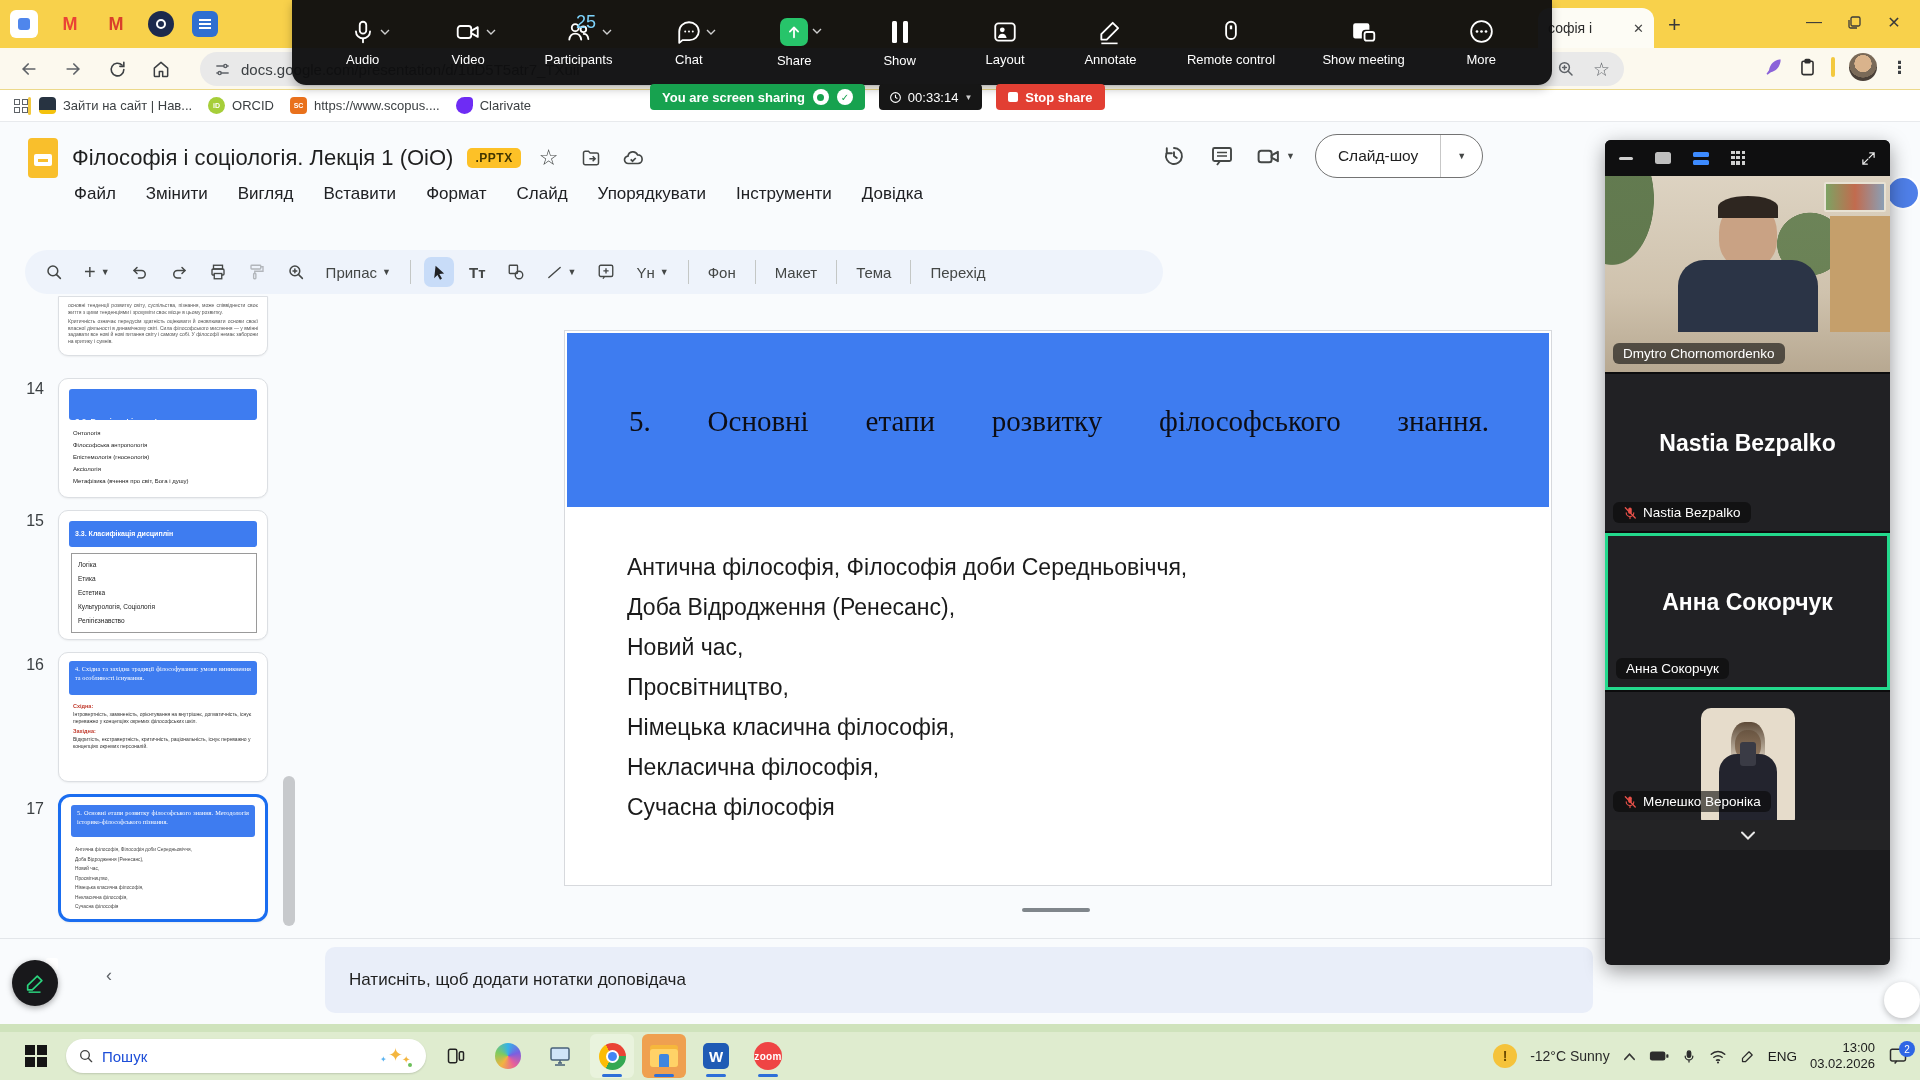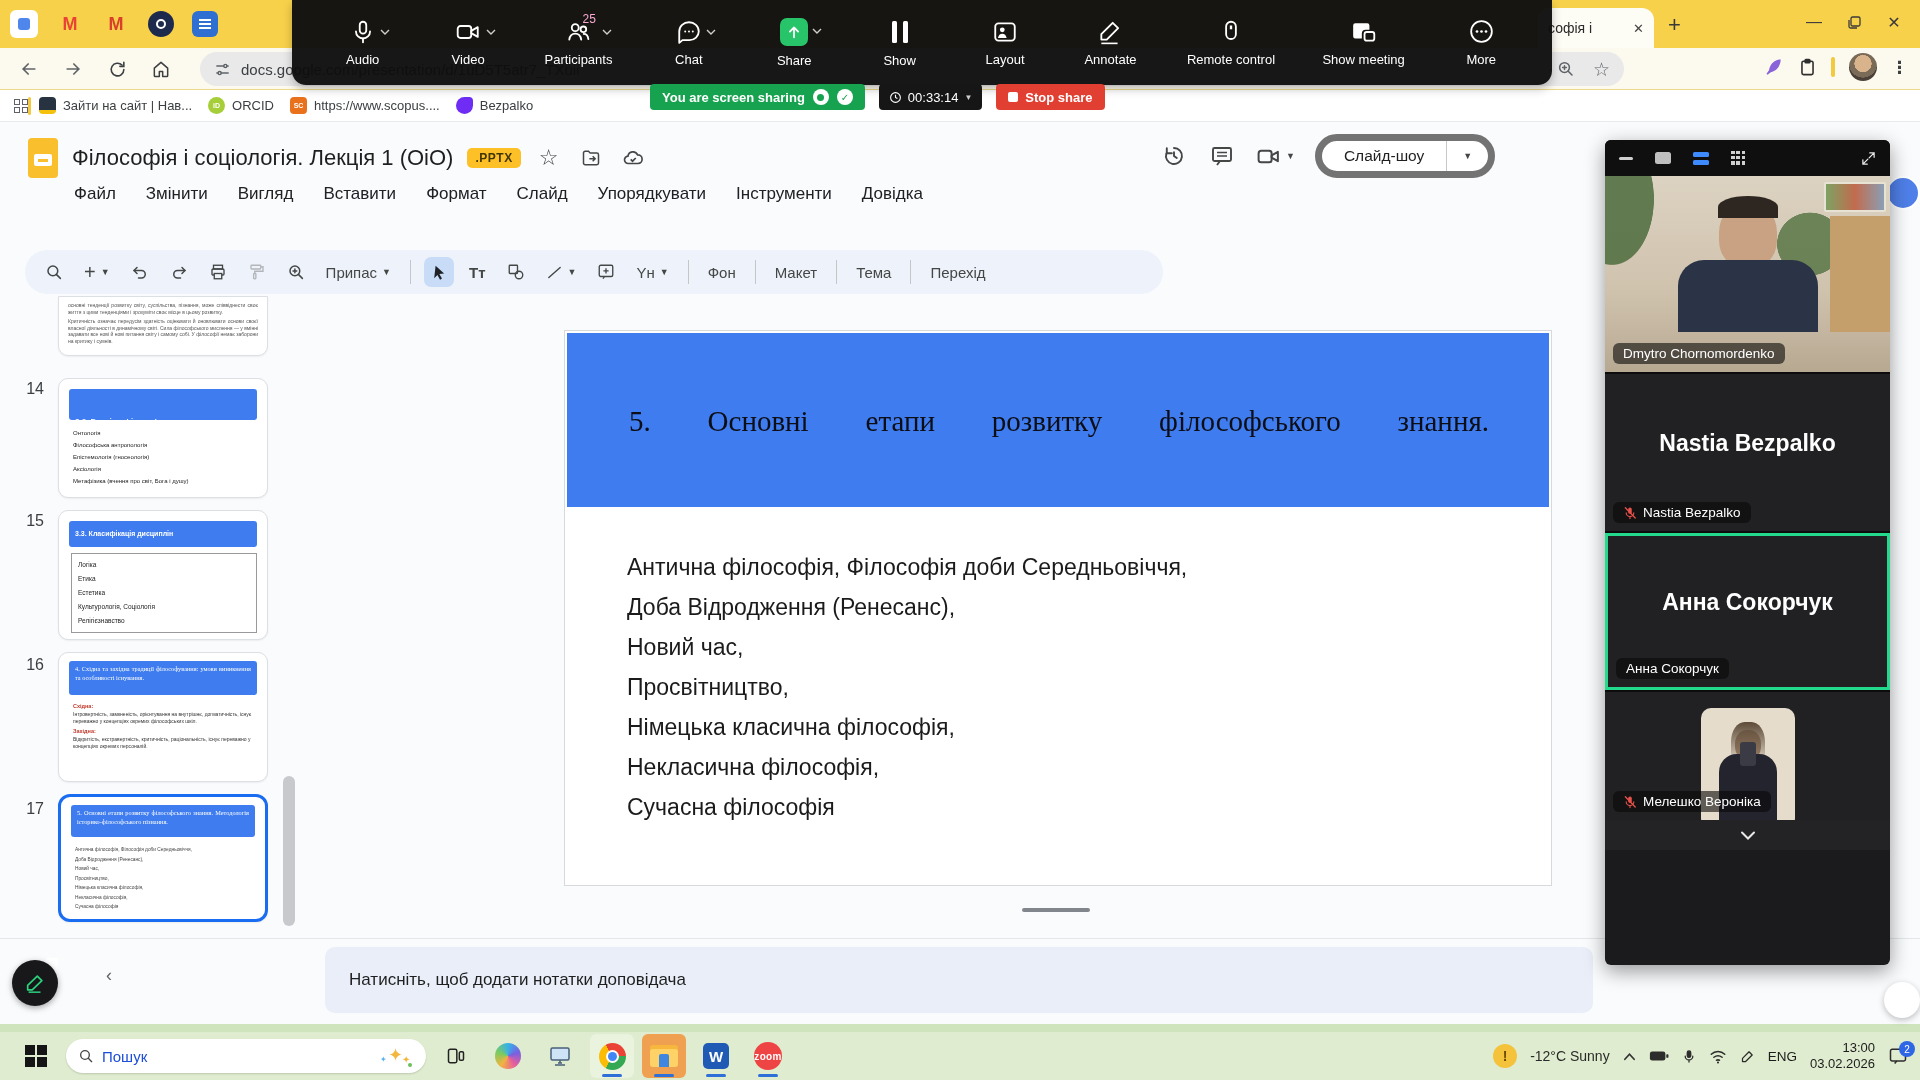--- a/index.html
+++ b/index.html
@@ -27,21 +27,21 @@
   .shead{position:absolute;left:28px;top:16px;display:flex;align-items:center;gap:14px}
   .slogo{width:30px;height:40px;background:#f9bf2c;border-radius:4px;position:relative}
   .slogo:after{content:"";position:absolute;left:6px;top:16px;width:18px;height:12px;background:#fff;border-radius:2px}
   .slogo:before{content:"";position:absolute;left:10px;top:21px;width:10px;height:3px;background:#f9bf2c;z-index:1}
   .doctitle{font-size:22px;color:#1f1f1f}
   .pptx{background:#fdc127;color:#423600;font-weight:bold;font-size:12px;padding:3px 8px;border-radius:5px;letter-spacing:.5px}
   .hico{color:#444746;font-size:20px;display:flex;align-items:center;justify-content:center;width:28px;height:28px}
   .menus{position:absolute;left:74px;top:62px;display:flex;gap:30px;font-size:17px;color:#202124}
   .menus span{cursor:default}
   .srightbar{position:absolute;left:1160px;top:12px;display:flex;align-items:center;gap:20px}
-  .present{height:44px;border:7px solid #737373;border-radius:22px;background:#fff;display:flex;align-items:center}
+  .present{height:44px;border:1px solid #737373;border-radius:22px;background:#fff;display:flex;align-items:center}
   .present .plabel{padding:0 22px;font-size:15.5px;color:#1f1f1f;font-weight:500}
   .present .pdrop{width:42px;height:100%;border-left:1px solid #c7c7c7;display:flex;align-items:center;justify-content:center;color:#333}
   .toolbar{position:absolute;left:25px;top:128px;width:1138px;height:44px;background:#eef3fb;border-radius:22px;display:flex;align-items:center;padding:0 14px;gap:9px}
   .tbi{width:30px;height:30px;display:flex;align-items:center;justify-content:center;border-radius:7px;color:#444746;font-size:17px}
   .tbtxt{font-size:15px;color:#444746;display:flex;align-items:center;gap:5px;padding:0 6px}
   .tbdiv{width:1px;height:24px;background:#c4c7c5;margin:0 4px}
   .tbsel{background:#c8dcf8}
   .caret{font-size:9px;color:#444746}
 
   
@@ -62,21 +62,21 @@
 
   
   .notesrow{position:absolute;left:0;top:816px;width:1920px;height:84px;border-top:1px solid #e3e6ea;background:#f9fbfd}
   .notesbox{position:absolute;left:325px;top:8px;width:1268px;height:66px;background:#e9eef9;border-radius:10px;display:flex;align-items:center;padding-left:24px;font-size:17px;color:#1f1f1f}
 
   
   .ztoolbar{position:absolute;left:292px;top:0;width:1260px;height:85px;background:rgba(14,14,15,.96);border-radius:0 0 14px 14px;display:flex;justify-content:space-around;align-items:center;padding:0 18px;z-index:30;box-shadow:0 4px 10px rgba(0,0,0,.25)}
   .zitem{display:flex;flex-direction:column;align-items:center;gap:7px;position:relative;min-width:58px}
   .zlabel{color:#fff;font-size:13px;white-space:nowrap}
   .zchev{position:absolute;top:10px;right:-14px}
-  .zbadge{position:absolute;top:-7px;right:-4px;color:#f9a8d4;font-size:12px}
+  .zbadge{position:absolute;top:-7px;right:-4px;color:#7dd3fc;font-size:18px}
   .banner{position:absolute;top:84px;left:650px;display:flex;gap:14px;z-index:31;align-items:center}
   .bgreen{background:#17a24f;color:#fff;font-size:13px;font-weight:bold;border-radius:4px;height:26px;display:flex;align-items:center;gap:8px;padding:0 12px}
   .bcirc{width:16px;height:16px;border-radius:50%;background:#fff;display:flex;align-items:center;justify-content:center;color:#17a24f;font-size:10px;font-weight:bold}
   .btimer{background:#161616;color:#fff;font-size:13px;border-radius:4px;height:26px;display:flex;align-items:center;gap:6px;padding:0 10px}
   .bstop{background:#e23f33;color:#fff;font-size:13px;font-weight:bold;border-radius:4px;height:26px;display:flex;align-items:center;gap:7px;padding:0 12px}
 
   
   .panel{position:absolute;left:1605px;top:140px;width:285px;height:825px;background:#1b1b1d;z-index:40;border-radius:6px;box-shadow:0 6px 20px rgba(0,0,0,.4);display:flex;flex-direction:column;overflow:hidden}
   .phead{height:36px;background:#0f0f10;display:flex;align-items:center;gap:22px;padding:0 14px;flex:none}
   .tile{position:relative;background:#212124;border-top:2px solid #0c0c0d;flex:none;overflow:hidden}
@@ -203,21 +203,21 @@
     <div class="bm">
       <span class="fav" style="background:#a6ce39;border-radius:50%">iD</span>
       <span>ORCID</span>
     </div>
     <div class="bm">
       <span class="fav" style="background:#e9711c">SC</span>
       <span>https://www.scopus....</span>
     </div>
     <div class="bm">
       <span class="fav" style="background:#6e2cf4;border-radius:50% 4px 50% 50%"></span>
-      <span>Bezpalko</span>
+      <span>Clarivate</span>
     </div>
   </div>
 
   <div class="slides">
 
     <div class="shead">
       <div class="slogo"></div>
       <span class="doctitle">Філософія і соціологія. Лекція 1 (ОіО)</span>
       <span class="pptx">.PPTX</span>
       <span class="hico" style="font-size:22px">☆</span>

